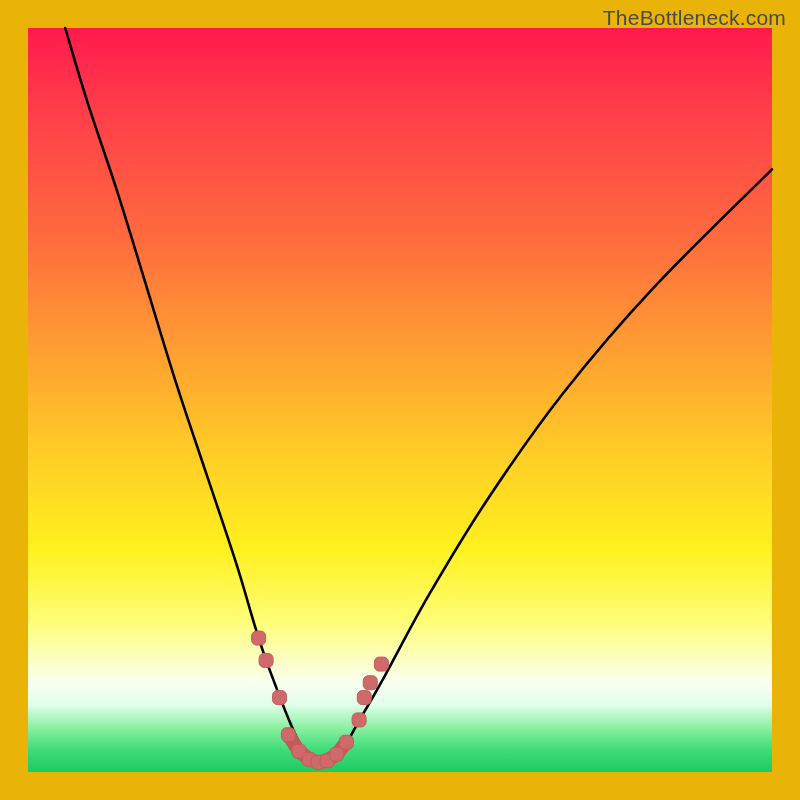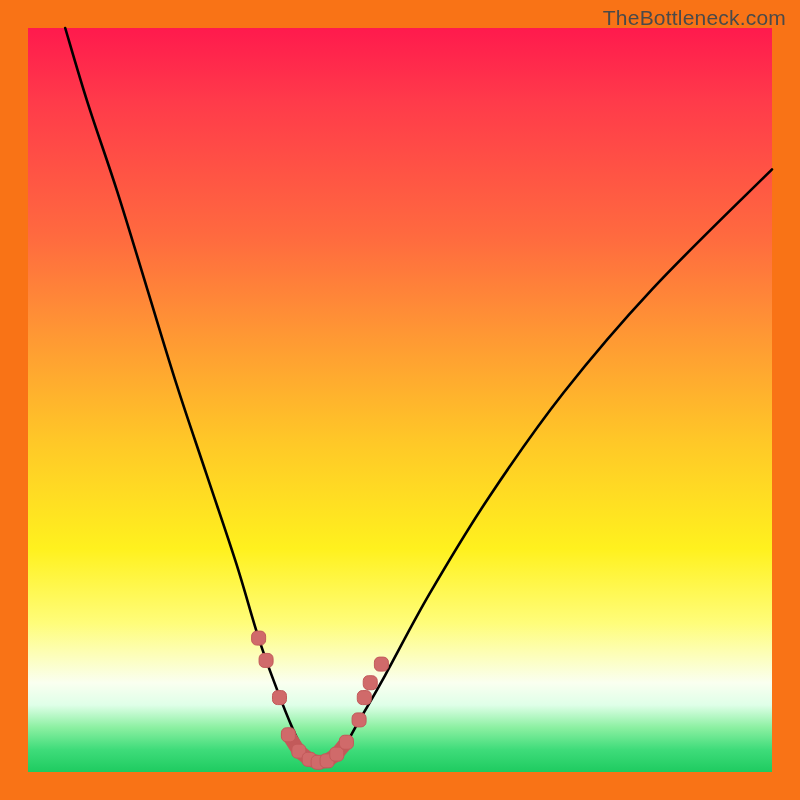--- a/index.html
+++ b/index.html
@@ -10,21 +10,21 @@
     background: #000;
     overflow: hidden;
     font-family: Arial, Helvetica, sans-serif;
   }
   .frame {
     position: absolute;
     left: 0;
     top: 0;
     width: 800px;
     height: 800px;
-    background: #f97316;
+    background: #eab308;
   }
   .plot {
     position: absolute;
     left: 28px;
     top: 28px;
     width: 744px;
     height: 744px;
     
     background: linear-gradient(
       to bottom,

